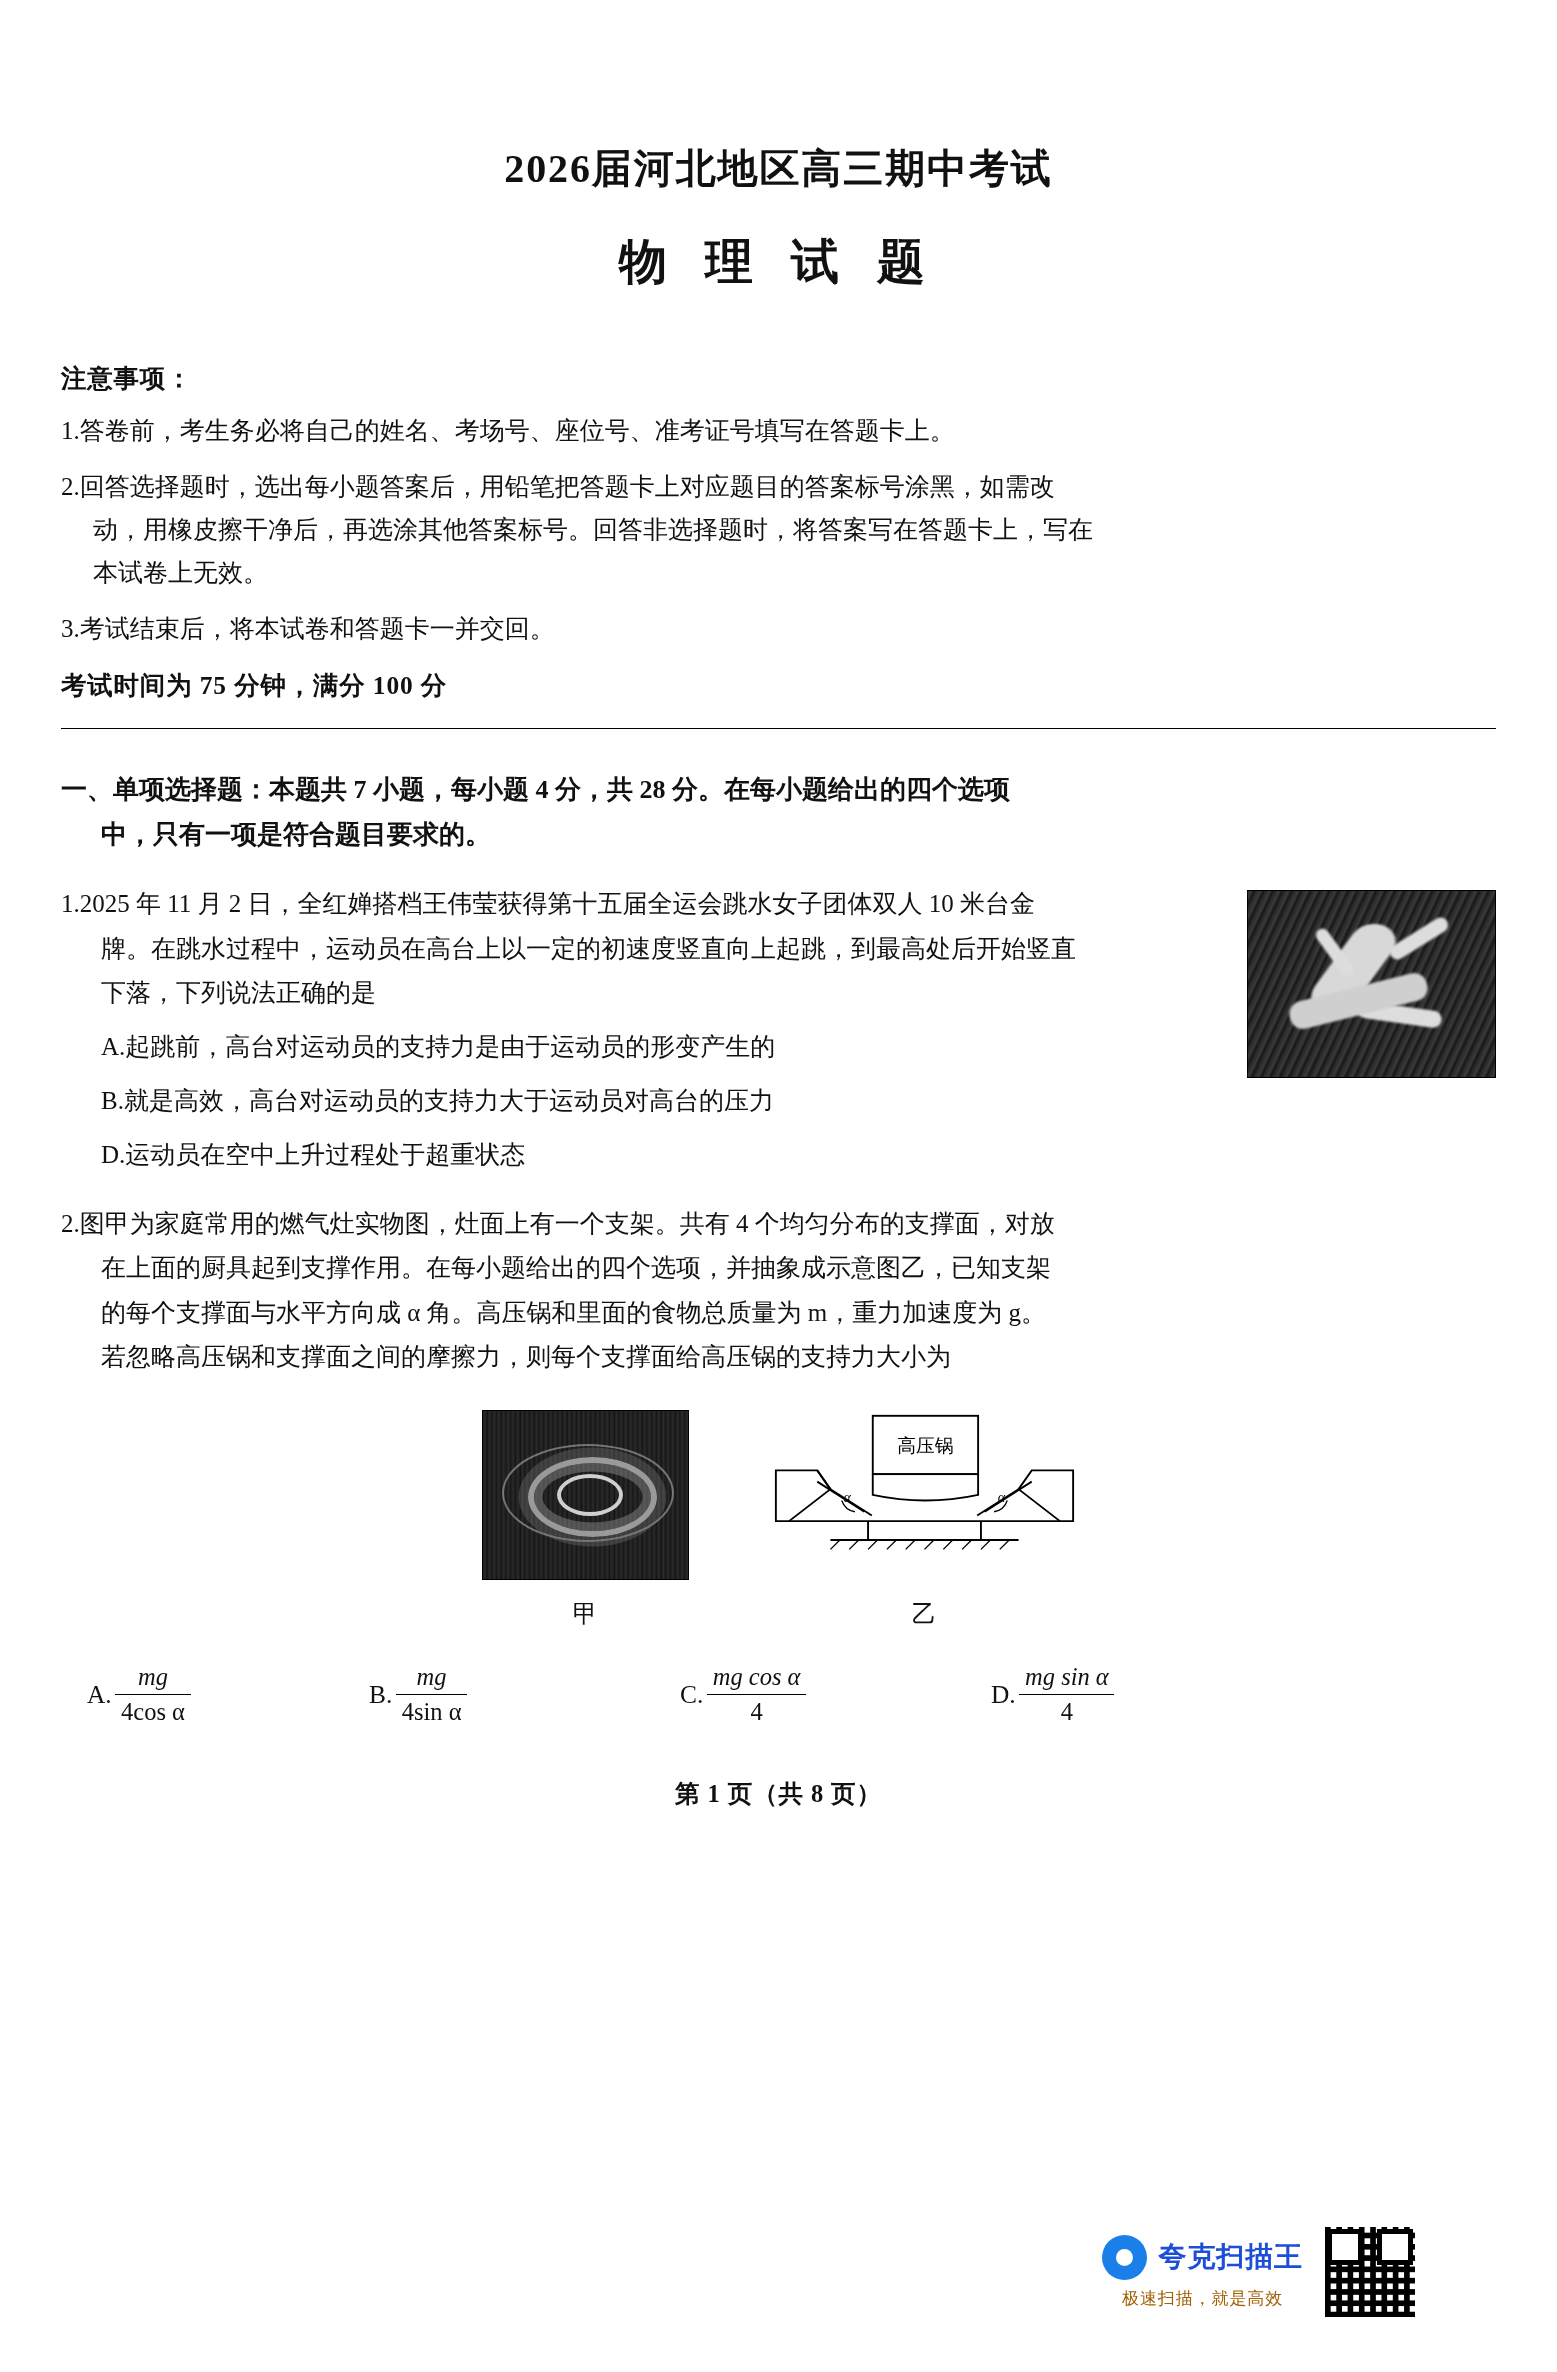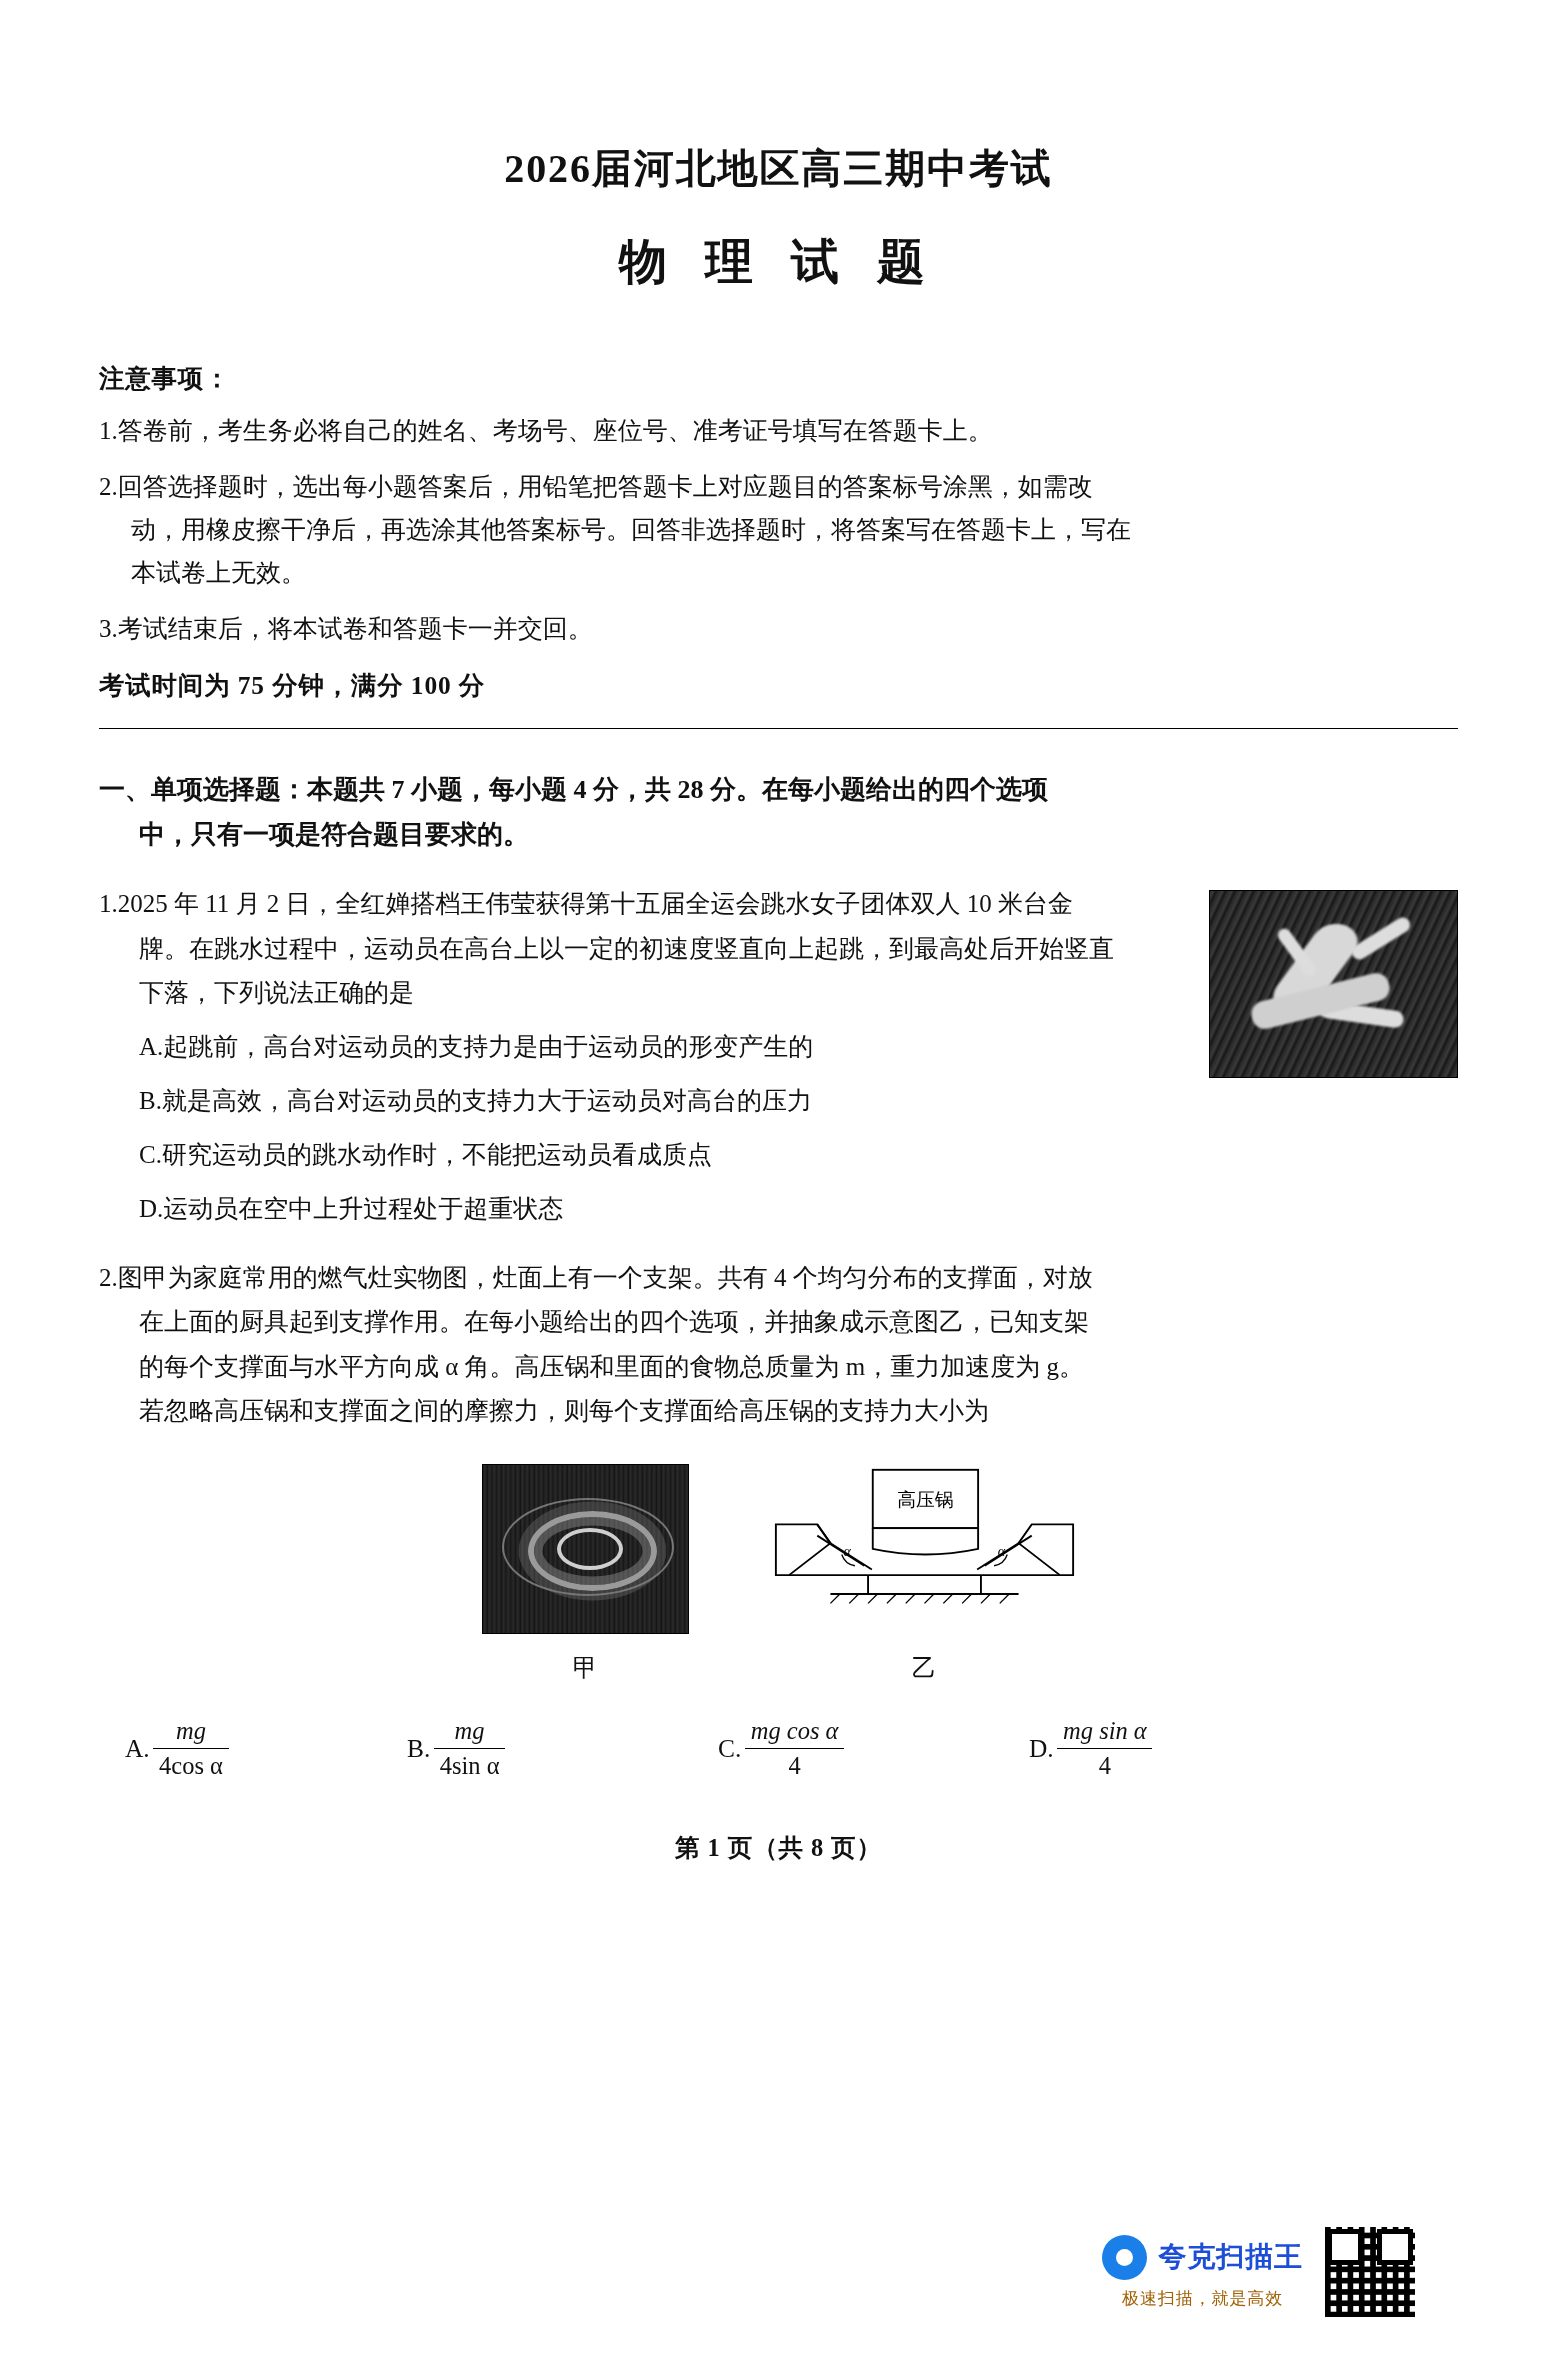--- a/index.html
+++ b/index.html
@@ -14,21 +14,21 @@
     font-family: "Liberation Serif", "DejaVu Serif", serif;
     color: #111;
     overflow: hidden;
   }
   .page {
     position: absolute;
     left: 0; top: 0;
     width: 1557px;
     height: 2373px;
     box-sizing: border-box;
-    padding: 0 99px;
+    padding: 0 61px;
   }
   .title-main {
     text-align: center;
     font-size: 40px;
     font-weight: bold;
     letter-spacing: 1.9px;
     margin-top: 141px;
     font-family: "Liberation Serif", "DejaVu Serif", serif;
   }
   .title-sub {
@@ -323,21 +323,20 @@
     <div class="q1-photo">
       <span class="limb a"></span>
         <span class="limb b"></span>
         <span class="limb c"></span>
     </div>
     <span>1.2025 年 11 月 2 日，全红婵搭档王伟莹获得第十五届全运会跳水女子团体双人 10 米台金</span>
     <span class="cont">牌。在跳水过程中，运动员在高台上以一定的初速度竖直向上起跳，到最高处后开始竖直</span>
     <span class="cont">下落，下列说法正确的是</span>
     <div class="opt">A.起跳前，高台对运动员的支持力是由于运动员的形变产生的</div>
     <div class="opt">B.就是高效，高台对运动员的支持力大于运动员对高台的压力</div>
-    <div class="opt">C.研究运动员的跳水动作时，不能把运动员看成质点</div>
     <div class="opt">D.运动员在空中上升过程处于超重状态</div>
   </div>
 
   <div class="q">
     <span>2.图甲为家庭常用的燃气灶实物图，灶面上有一个支架。共有 4 个均匀分布的支撑面，对放</span>
     <span class="cont">在上面的厨具起到支撑作用。在每小题给出的四个选项，并抽象成示意图乙，已知支架</span>
     <span class="cont">的每个支撑面与水平方向成 α 角。高压锅和里面的食物总质量为 m，重力加速度为 g。</span>
     <span class="cont">若忽略高压锅和支撑面之间的摩擦力，则每个支撑面给高压锅的支持力大小为</span>
   </div>
 

